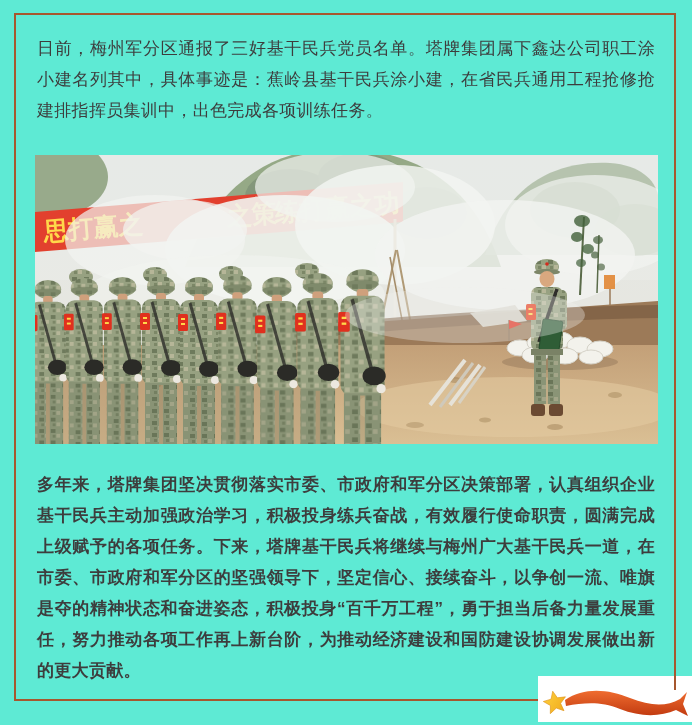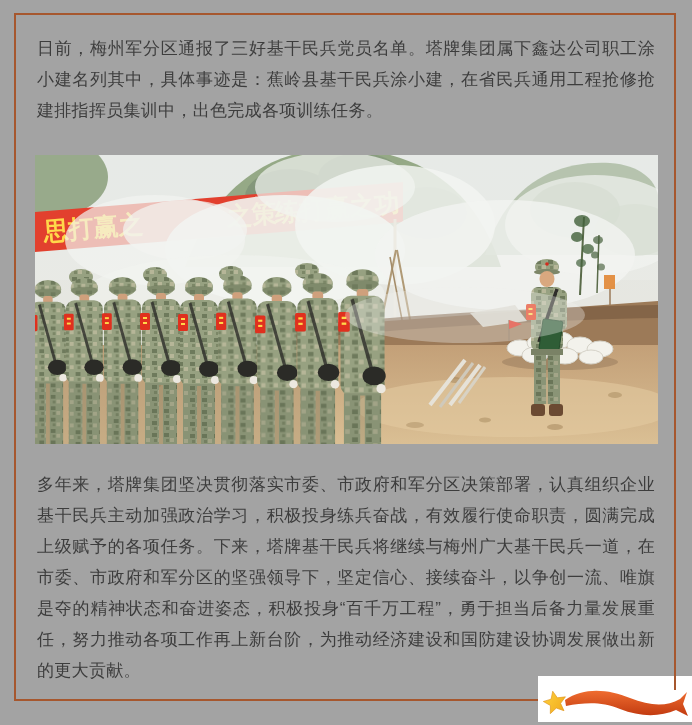--- a/index.html
+++ b/index.html
@@ -1,23 +1,23 @@
 <!DOCTYPE html>
 <html><head>
 <meta charset="utf-8">
 <style>
   html,body{margin:0;padding:0;background:#ffffff;}
-  .page{position:relative;width:692px;height:725px;background:#a3a3a3;overflow:hidden;
+  .page{position:relative;width:692px;height:725px;background:#5eead4;overflow:hidden;
         font-family:"Liberation Sans","DejaVu Sans",sans-serif;}
   .frame{position:absolute;left:14px;top:13px;width:658px;height:684px;
          border:2px solid #a6572e;}
   .para{position:absolute;left:37px;width:618px;margin:0;font-size:17px;line-height:31px;
         color:#3d3d3d;text-align:justify;letter-spacing:0.3px;}
   .para1{top:33px;}
-  .para2{top:469px;}
+  .para2{top:469px;font-weight:bold;}
   .photo{position:absolute;left:35px;top:155px;width:623px;height:289px;overflow:hidden;}
   .photo svg{display:block;}
   .corner-deco{position:absolute;left:538px;top:676px;width:154px;height:46px;background:#fff;}
 </style>
 </head>
 <body>
 
 <div class="page">
 
   <div class="frame"></div>

